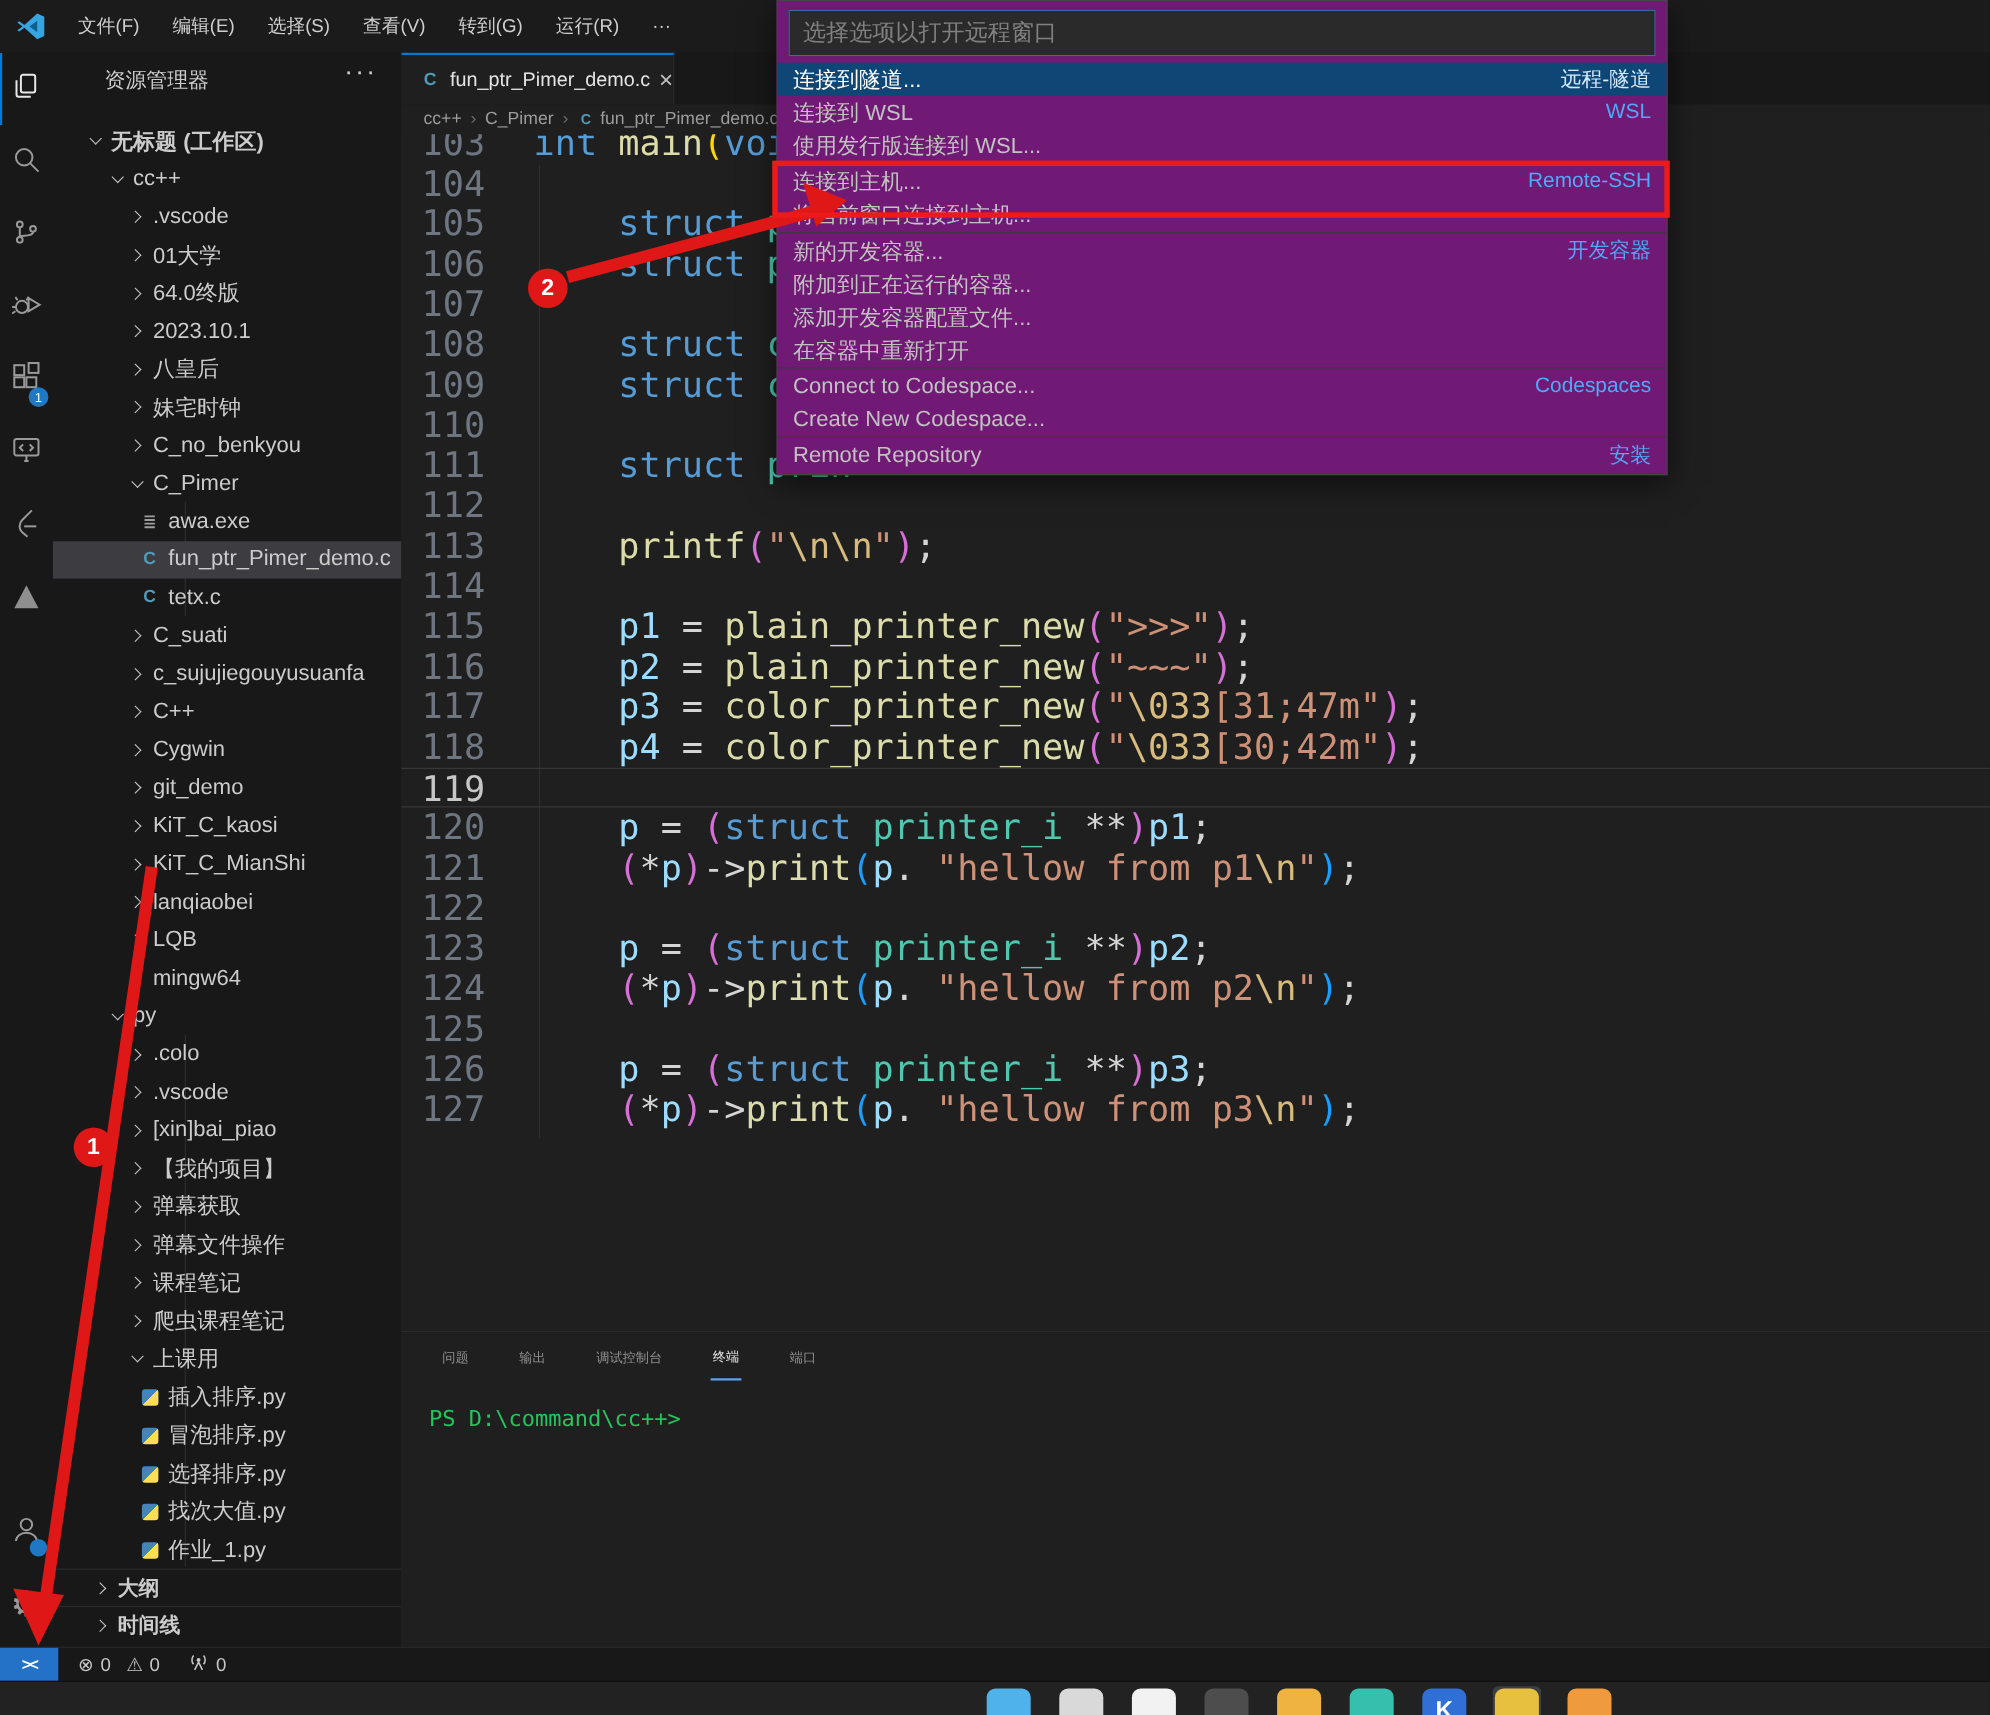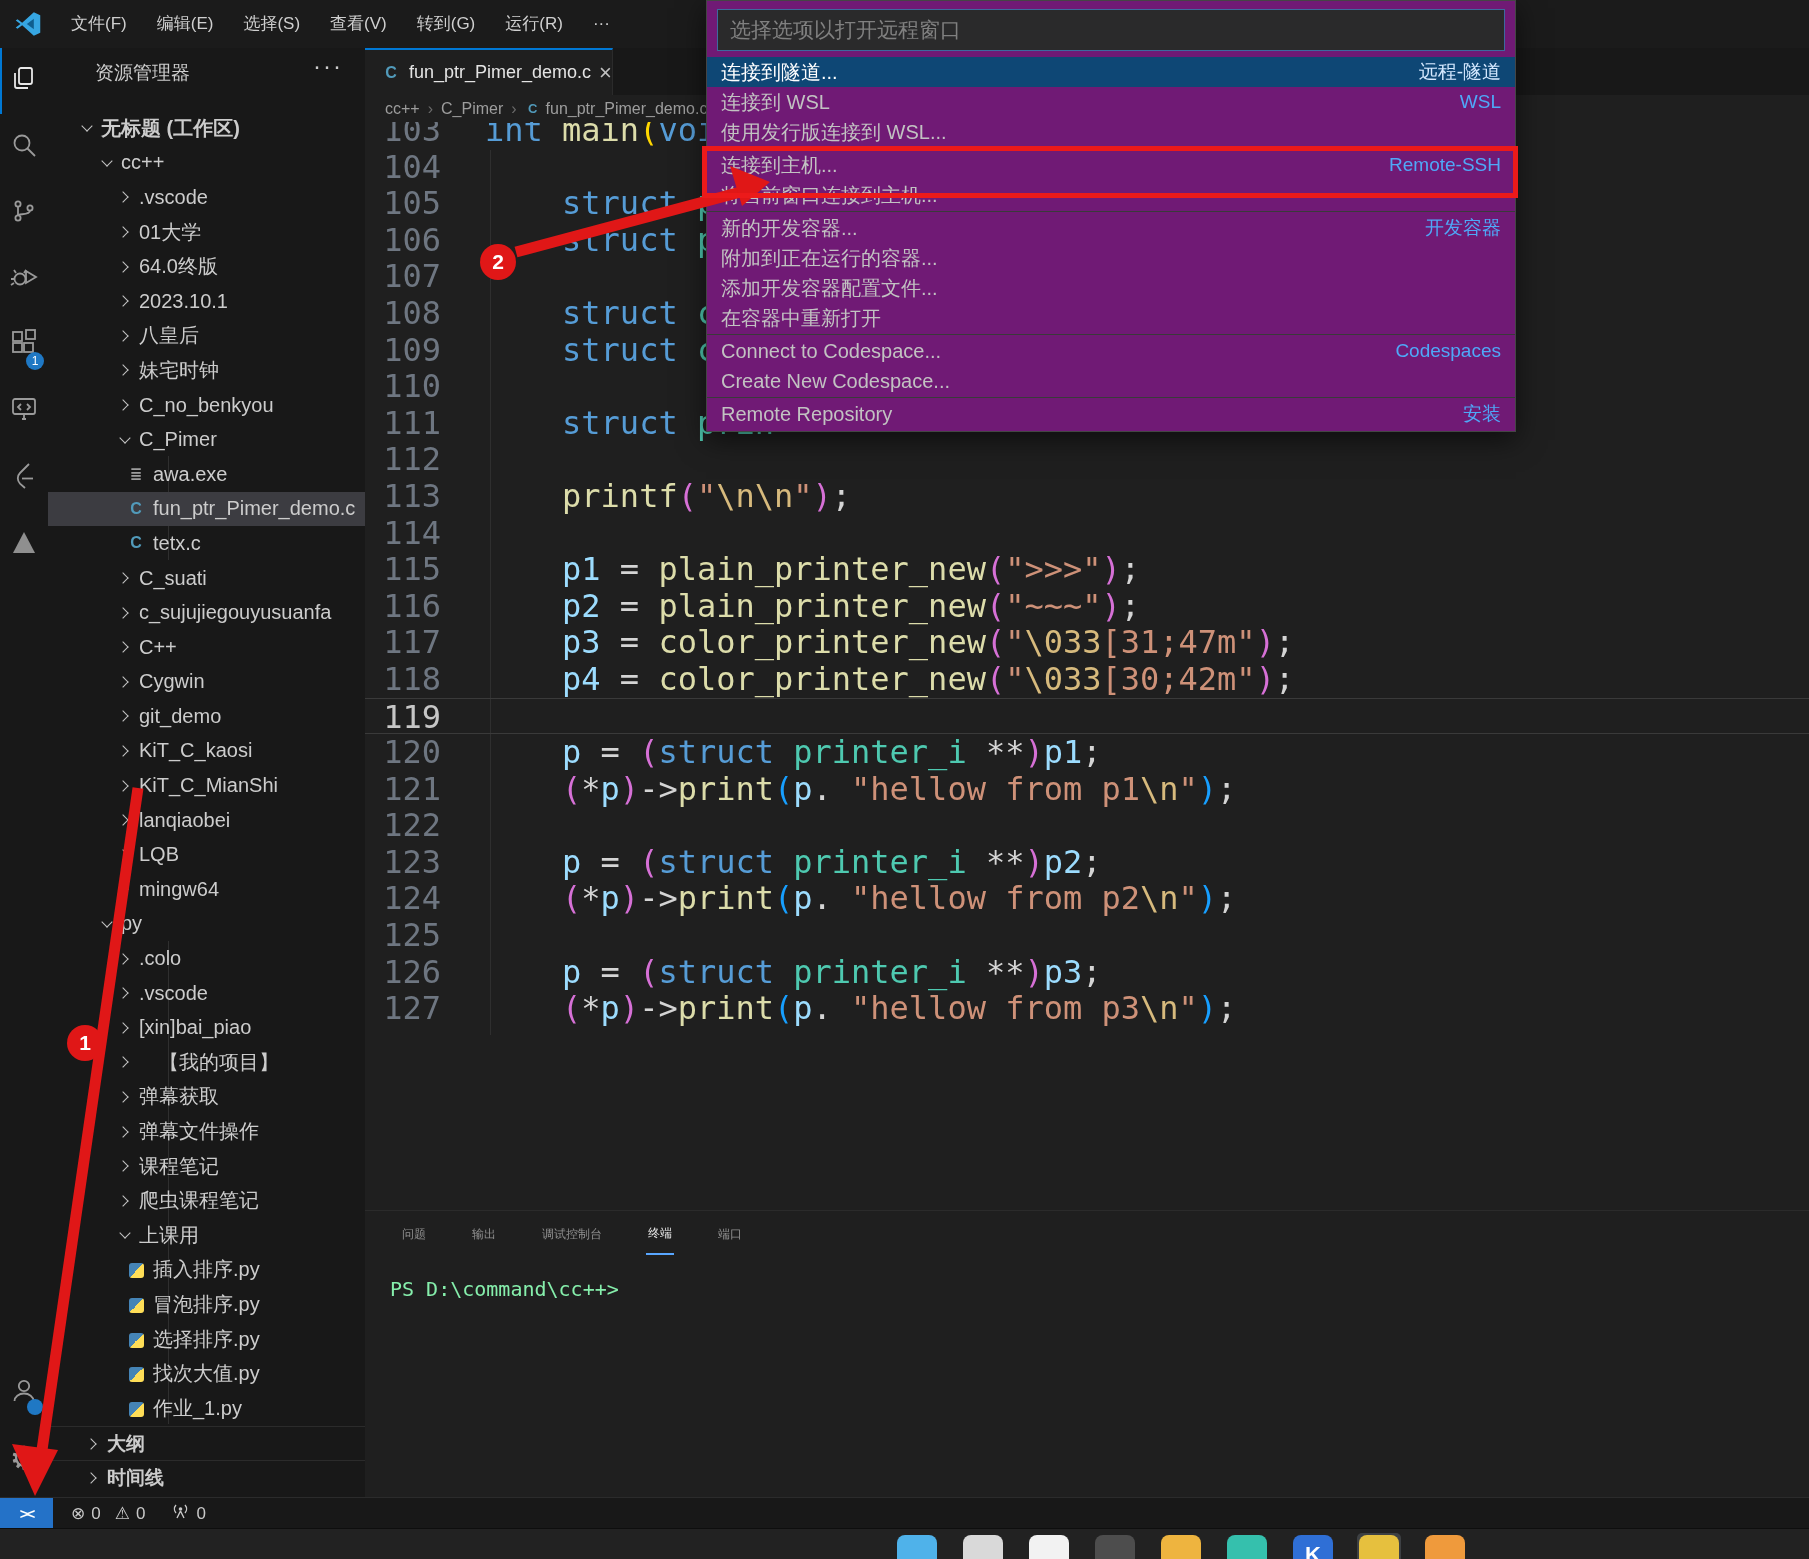--- a/index.html
+++ b/index.html
@@ -67,21 +67,21 @@
   .tk-k{color:#569cd6;} .tk-t{color:#4ec9b0;} .tk-f{color:#dcdcaa;} .tk-v{color:#9cdcfe;}
   .tk-s{color:#ce9178;} .tk-e{color:#d7ba7d;} .tk-b1{color:#ffd700;} .tk-b2{color:#d670d6;}
   .tk-b3{color:#179fff;} .tk-o{color:#d4d4d4;}
   
   #panel{position:absolute;left:365px;top:1210px;width:1444px;height:287px;background:#1f1f1f;
          border-top:1px solid #2b2b2b;}
   #ptabs{display:flex;gap:42px;padding-left:35px;height:46px;align-items:center;}
   .ptab{font-size:12px;color:#909090;padding:11px 2px;}
   .ptab.active{color:#e6e6e6;border-bottom:2px solid #58a6ff;}
   #term-line{position:absolute;left:25px;top:66px;font-family:"DejaVu Sans Mono","Liberation Mono",monospace;
-             font-size:20px;color:#86efac;}
+             font-size:20px;color:#22c55e;}
   
   #statusbar{position:absolute;left:0;top:1497px;width:1809px;height:31px;background:#181818;
              border-top:1px solid #2b2b2b;display:flex;align-items:center;font-size:17px;color:#c8c8c8;}
   #remote-ind{width:53px;height:31px;background:#2472c8;color:#fff;display:flex;align-items:center;
               justify-content:center;font-weight:bold;font-size:15px;letter-spacing:-2px;flex:none;}
   .sb-grp{display:flex;align-items:center;gap:6px;margin-left:18px;}
   .sb-ico{font-size:17px;}
   
   #taskbar{position:absolute;left:0;top:1528px;width:1809px;height:31px;background:#222222;
            border-top:1px solid #0e0e0e;}
@@ -305,21 +305,21 @@
           <span>.colo</span>
         </div>
         <div class="trow" style="padding-left: 68px;">
           <span class="chev"></span>
           <span>.vscode</span>
         </div>
         <div class="trow" style="padding-left: 68px;">
           <span class="chev"></span>
           <span>[xin]bai_piao</span>
         </div>
-        <div class="trow" style="padding-left: 68px; gap: 20px;">
+        <div class="trow" style="padding-left: 68px;">
           <span class="chev"></span>
           <span>【我的项目】</span>
         </div>
         <div class="trow" style="padding-left: 68px;">
           <span class="chev"></span>
           <span>弹幕获取</span>
         </div>
         <div class="trow" style="padding-left: 68px;">
           <span class="chev"></span>
           <span>弹幕文件操作</span>

